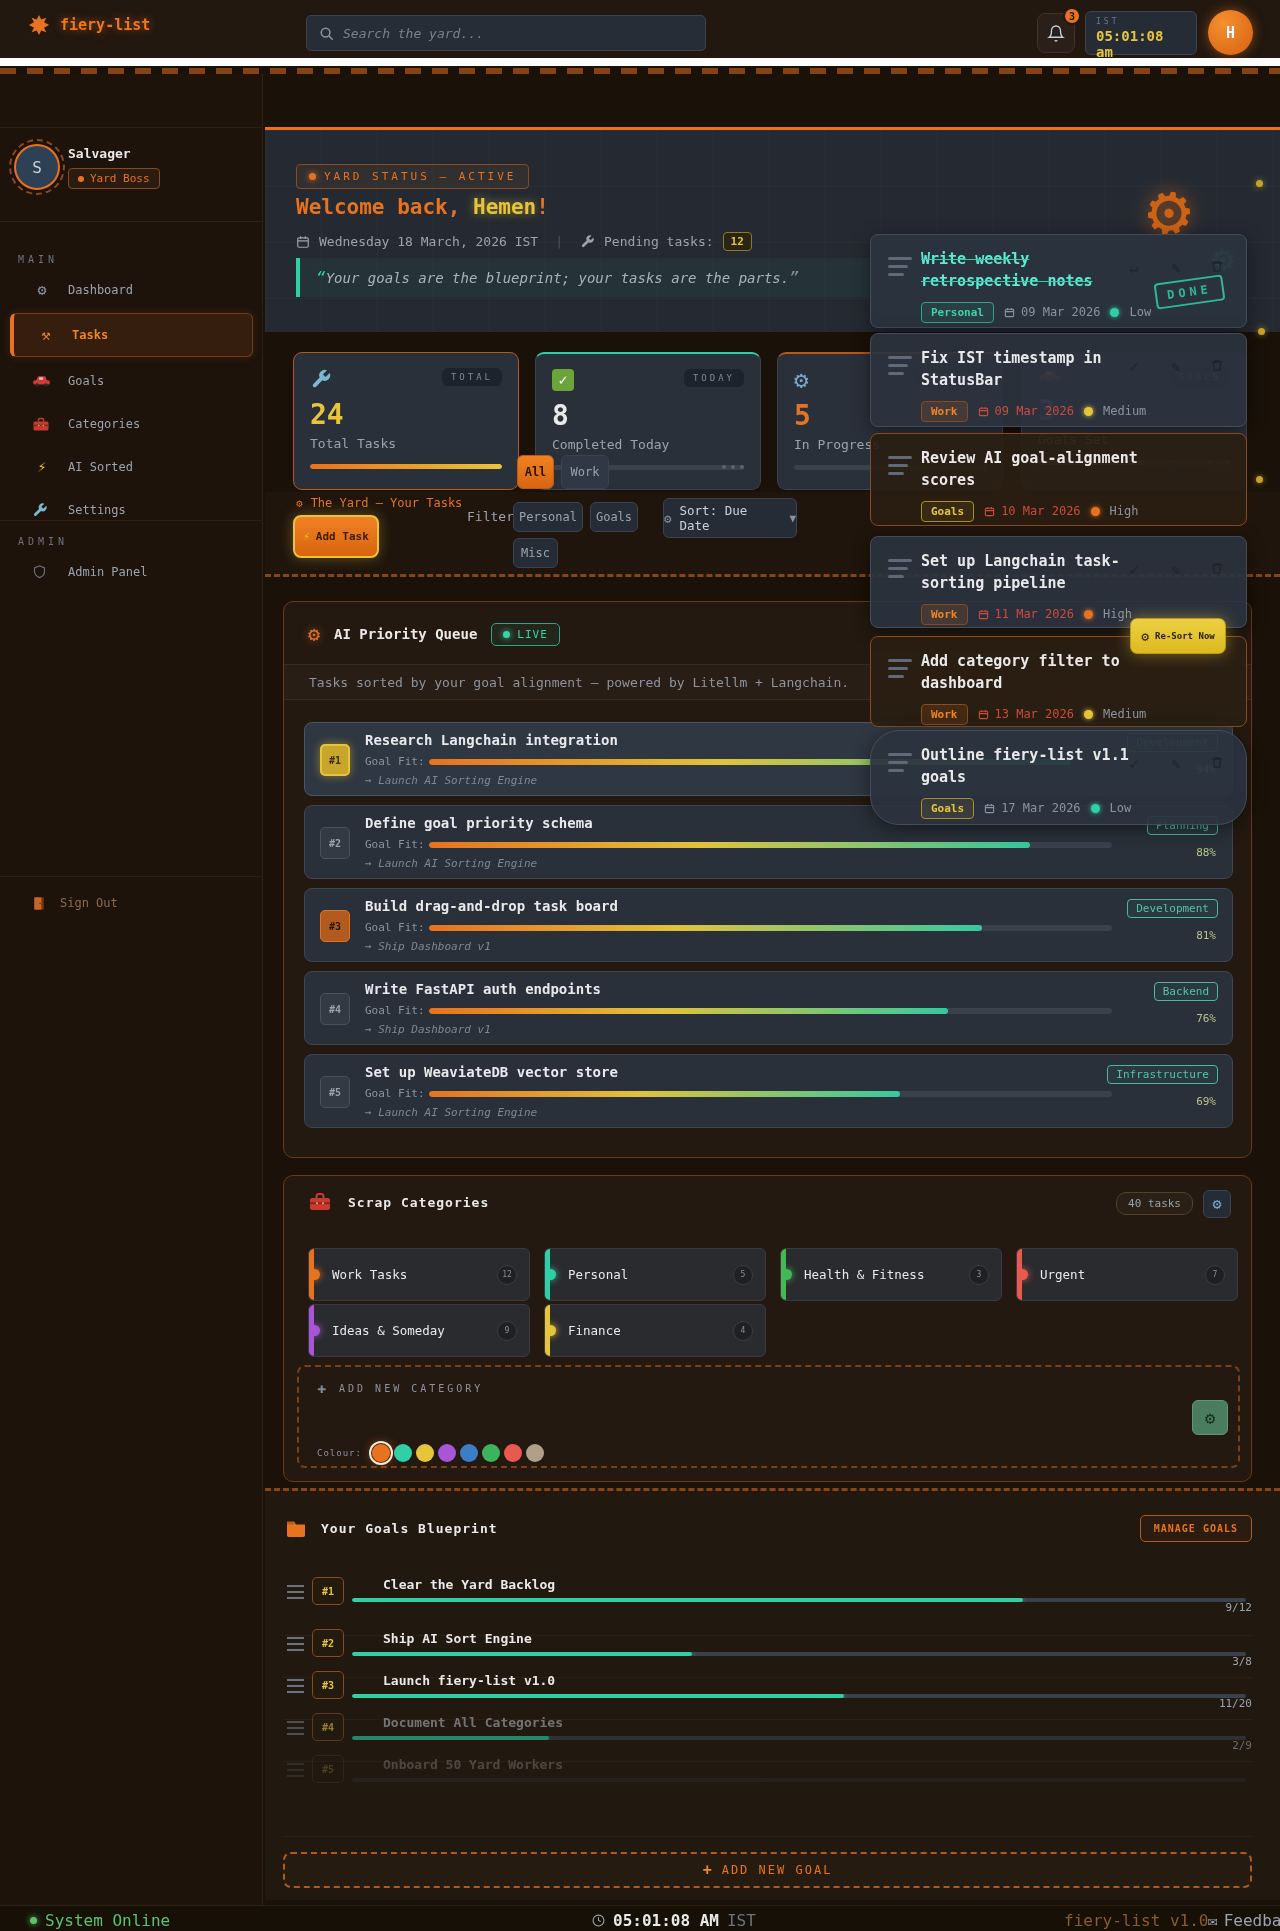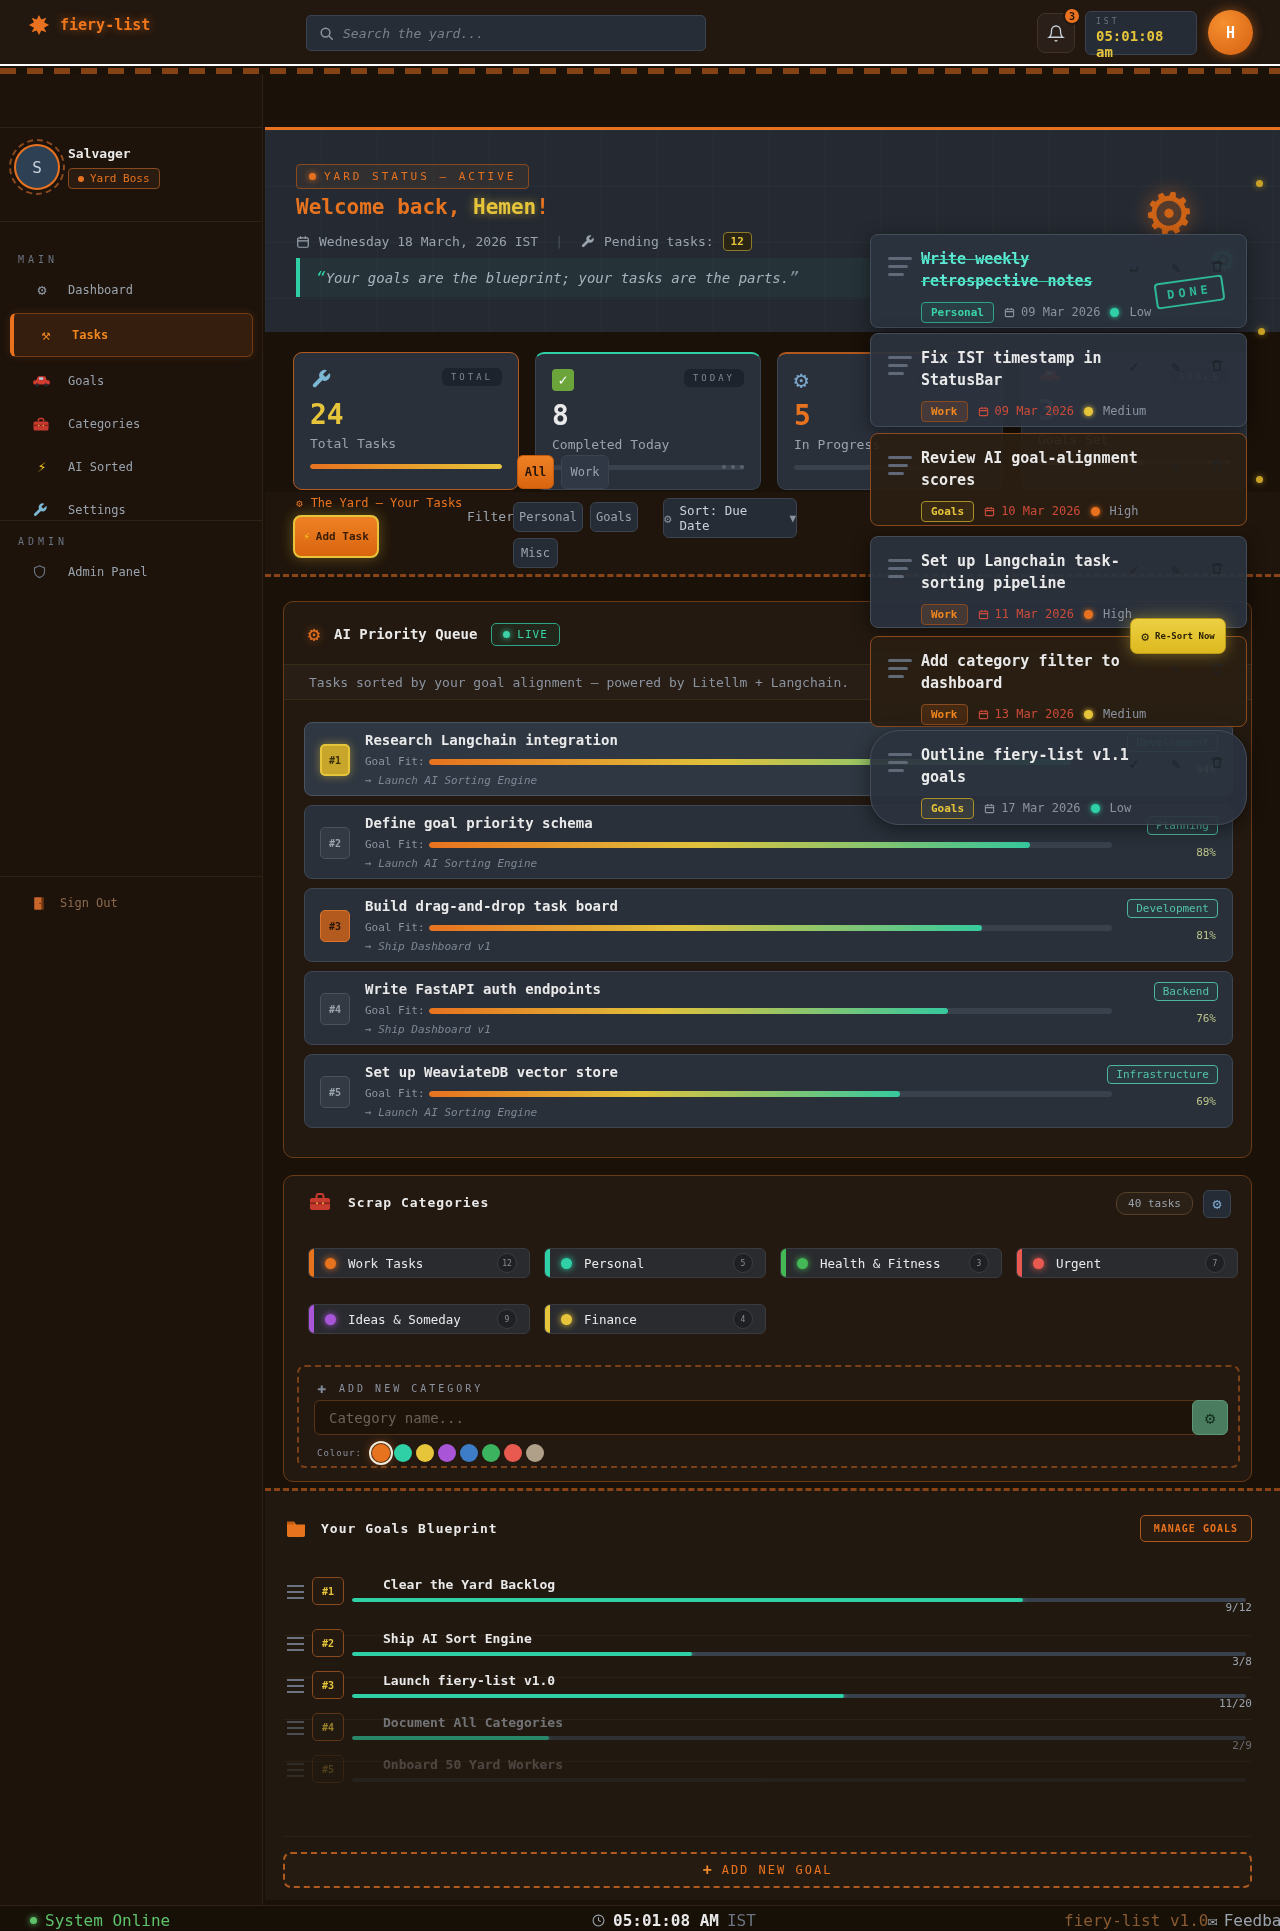--- a/index.html
+++ b/index.html
@@ -1,21 +1,21 @@
 <!DOCTYPE html>
 <html><head>
 <meta charset="utf-8">
 <style>
   * { margin:0; padding:0; box-sizing:border-box; }
   html,body { background:#120c07; }
   body { font-family:"DejaVu Sans Mono","Liberation Mono",monospace; }
   #app { position:relative; width:1280px; height:1931px; margin:0 auto; background:#1a1108; overflow:hidden; }
 
   
-  .topbar { position:absolute; left:0; top:0; width:1280px; height:66px; background:#221810; border-bottom:2px solid #ffffff; display:flex; align-items:center; }
+  .topbar { position:absolute; left:0; top:0; width:1280px; height:66px; background:#221810; border-bottom:8px solid #ffffff; display:flex; align-items:center; }
   .logo-wrap { position:absolute; left:28px; top:14px; display:flex; align-items:center; gap:10px; }
   .logo-text { color:#f0761c; font-size:15px; font-weight:bold; text-shadow:0 0 8px rgba(240,118,28,.6); }
   .search { position:absolute; left:306px; top:15px; width:400px; height:36px; background:#262d36; border:1px solid #3a4450; border-radius:5px; display:flex; align-items:center; padding:0 12px; gap:9px; }
   .search input { flex:1; background:transparent; border:0; outline:none; color:#aab3bd; font-style:italic; font-size:13px; font-family:inherit; }
   .search input::placeholder { color:#79828c; }
   .bellbtn { position:absolute; left:1037px; top:13px; width:38px; height:40px; background:#2a2019; border:1px solid #4a3categorie; border:1px solid #4a3категории; border:1px solid #4a3categorie; border:1px solid #463category; border:1px solid #453category; border:1px solid #44322a; border-radius:8px; display:flex; align-items:center; justify-content:center; }
   .bellbadge { position:absolute; right:-7px; top:-7px; width:18px; height:18px; border-radius:50%; background:#e8721f; border:2px solid #221810; color:#2a1608; font-size:10px; font-weight:bold; display:flex; align-items:center; justify-content:center; }
   .clockbox { position:absolute; left:1085px; top:11px; width:112px; height:44px; background:#262c35; border:1px solid #3a434f; border-radius:6px; padding:5px 10px; }
   .clock-tz { font-size:8px; letter-spacing:3px; color:#6b7380; }
   .clock-time { font-size:14px; font-weight:bold; color:#e7c53b; margin-top:2px; }
@@ -125,21 +125,21 @@
   .f-acts .ai { width:16px; text-align:center; }
   .done-stamp { position:absolute; right:22px; top:44px; border:2px solid #2fd0a5; border-radius:4px; color:#2fd0a5; font-size:12px; font-weight:bold; letter-spacing:4px; padding:4px 10px; transform:rotate(-8deg); opacity:.85; }
   .resort { position:absolute; left:1130px; top:618px; width:96px; height:36px; background:linear-gradient(#ecd043,#ddb91f); border:1px solid #b99a18; border-radius:7px; box-shadow:0 0 16px rgba(231,197,59,.45); color:#2a2206; font-size:9px; font-weight:bold; display:flex; align-items:center; justify-content:center; gap:6px; z-index:45; cursor:pointer; }
 
   
   .scrap { position:absolute; left:283px; top:1175px; width:969px; height:307px; background:#231910; border:1px solid #6b3a16; border-radius:10px; }
   .sc-head { position:absolute; left:24px; top:16px; display:flex; align-items:center; gap:16px; }
   .sc-title { color:#eaeaea; font-size:13px; font-weight:bold; letter-spacing:1px; }
   .sc-badge { position:absolute; right:58px; top:16px; background:#2a2016; border:1px solid #55402a; color:#9aa3ad; font-size:11px; border-radius:10px; padding:4px 11px; }
   .sc-gearbtn { position:absolute; right:20px; top:14px; width:28px; height:28px; background:#262c35; border:1px solid #3a434f; border-radius:6px; color:#7ba7cc; font-size:15px; display:flex; align-items:center; justify-content:center; cursor:pointer; }
-  .cat-card { position:absolute; width:222px; height:30px; background:#2a2b2f; border:1px solid #3a3b40; border-radius:6px; display:flex; align-items:center; padding-left:16px; gap:12px; overflow:hidden; cursor:pointer; }
+  .cat-card { position:absolute; width:222px; height:53px; background:#2a2b2f; border:1px solid #3a3b40; border-radius:6px; display:flex; align-items:center; gap:12px; overflow:hidden; cursor:pointer; }
   .cat-bar { position:absolute; left:0; top:0; bottom:0; width:5px; }
   .cat-dot { width:11px; height:11px; border-radius:50%; box-shadow:0 0 7px currentColor; }
   .cat-name { color:#e9e9e9; font-size:12.5px; flex:1; }
   .cat-count { width:20px; height:20px; margin-right:12px; border-radius:50%; background:#1f2023; border:1px solid #3c3d42; color:#8b8f96; font-size:8px; display:flex; align-items:center; justify-content:center; }
   .addcat { position:absolute; left:13px; top:189px; width:943px; height:103px; border:2px dashed #7a4018; border-radius:8px; }
   .addcat-label { position:absolute; left:18px; top:12px; display:flex; align-items:center; gap:10px; color:#8b93a0; font-size:10px; letter-spacing:3px; }
   .addcat-plus { color:#7d8795; font-size:15px; font-weight:bold; }
   .addcat-input { position:absolute; left:15px; top:33px; width:885px; height:35px; background:#1d1309; border:1px solid #55341a; border-radius:6px; color:#b5ab9a; padding:0 14px; font-size:14px; font-family:inherit; outline:none; }
   .addcat-input::placeholder { color:#6e6356; }
   .addcat-gear { position:absolute; right:10px; top:33px; width:36px; height:35px; background:#4a7d5f; border:1px solid #5f9675; border-radius:6px; color:#16301f; font-size:17px; display:flex; align-items:center; justify-content:center; cursor:pointer; }
@@ -738,21 +738,20 @@
       <span class="cat-dot" style="background: rgb(231, 197, 59); color: rgb(231, 197, 59);"></span>
       <span class="cat-name">Finance</span>
       <span class="cat-count">4</span>
     </div>
 
     <div class="addcat">
       <div class="addcat-label">
           <span class="addcat-plus">✚</span>
           <span>ADD NEW CATEGORY</span>
         </div>
-      <input class="addcat-input" type="text" placeholder="Category name..." style="">
       <div class="addcat-gear">
           <span>⚙</span>
         </div>
       <div class="swatch-row">
         <span class="colour-label">Colour:</span>
         <span class="swatch sel" style="background: rgb(232, 115, 31);"></span>
         <span class="swatch" style="background: rgb(47, 208, 165);"></span>
         <span class="swatch" style="background: rgb(231, 197, 59);"></span>
         <span class="swatch" style="background: rgb(168, 85, 216);"></span>
         <span class="swatch" style="background: rgb(61, 125, 200);"></span>

